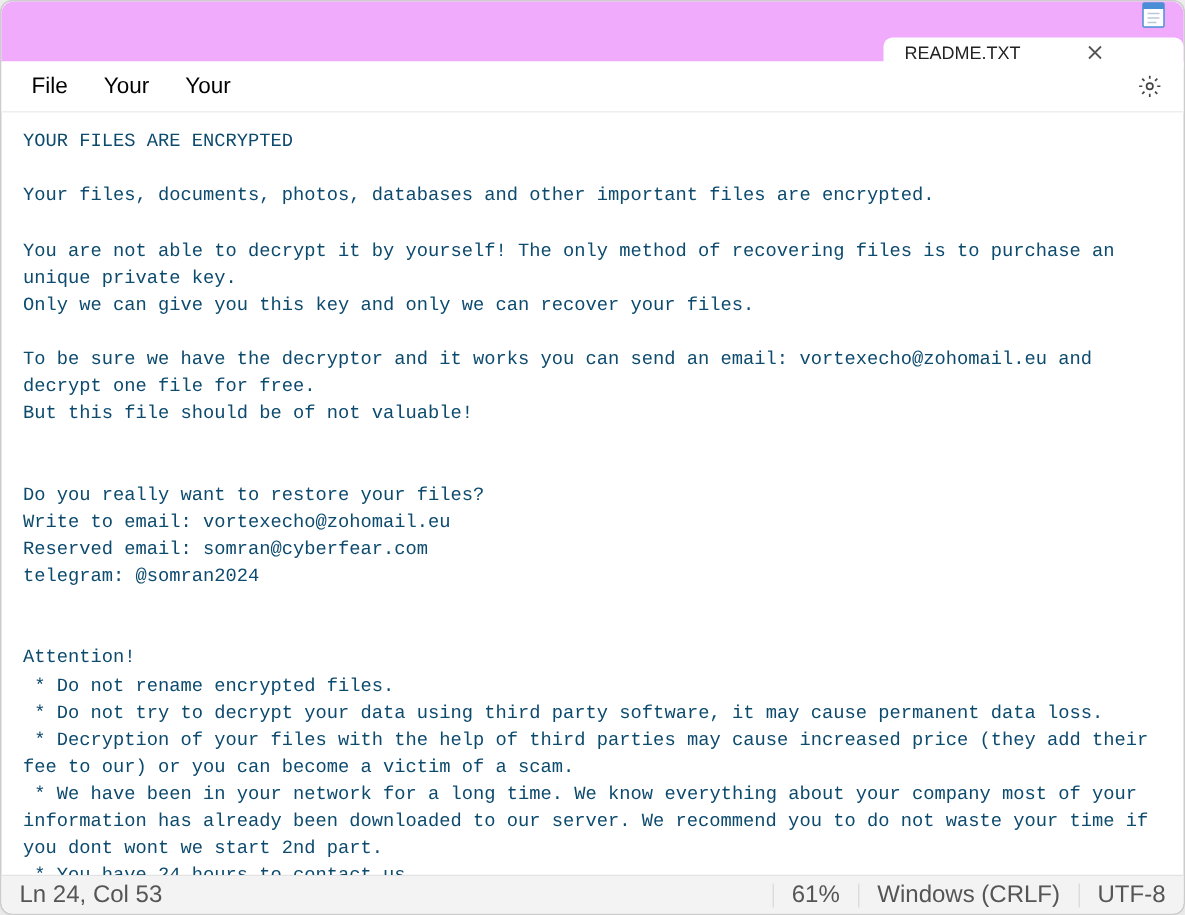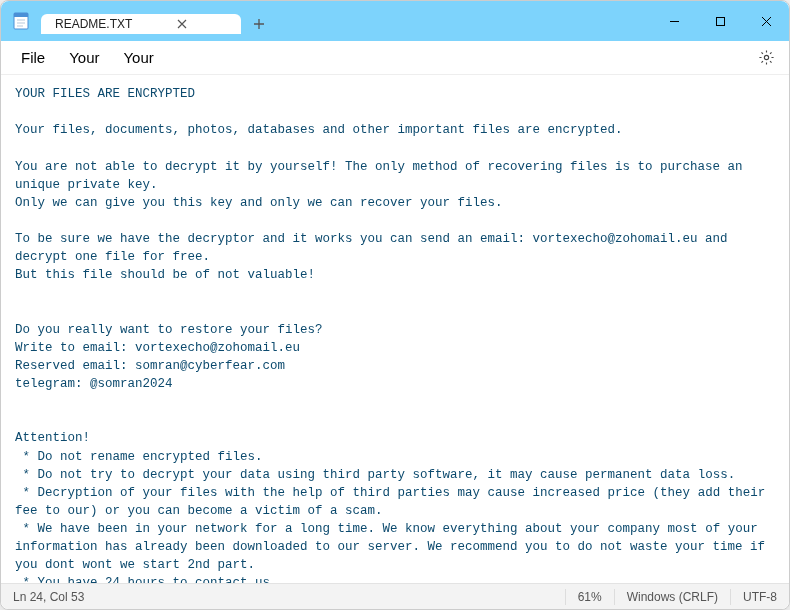--- a/index.html
+++ b/index.html
@@ -1,31 +1,31 @@
 <!DOCTYPE html>
 <html><head>
   <meta charset="utf-8">
   <style>
     * { margin: 0; padding: 0; box-sizing: border-box; }
     body { width: 790px; height: 610px; font-family: "Segoe UI", sans-serif; background: #f0f0f0; overflow: hidden; }
     .window { width: 790px; height: 610px; background: #fff; border: 1px solid #ccc; border-radius: 8px; display: flex; flex-direction: column; box-shadow: 0 2px 10px rgba(0,0,0,.08); }
-    .titlebar { height: 40px; background: #7dd3fc; display: flex; align-items: center; border-top-left-radius: 8px; border-top-right-radius: 8px; }
+    .titlebar { height: 40px; background: #f0abfc; display: flex; align-items: flex-end; border-top-left-radius: 8px; border-top-right-radius: 8px; flex-direction: column; }
     .app-icon { width: 40px; display: flex; align-items: center; justify-content: center; }
     .tab { display: flex; align-items: center; background: #fff; border-top-left-radius: 6px; border-top-right-radius: 6px; padding: 0 10px 0 14px; margin-top: 6px; min-width: 200px; gap: 40px; }
     .tab-label { font-size: 12px; color: #222; }
     .tab-close { width: 20px; height: 20px; display: flex; align-items: center; justify-content: center; cursor: pointer; border-radius: 3px; }
     .new-tab { width: 36px; display: flex; align-items: center; justify-content: center; margin-top: 6px; cursor: pointer; }
     .spacer { flex: 1; }
     .win-controls { display: flex; }
     .win-btn { width: 46px; display: flex; align-items: center; justify-content: center; cursor: pointer; }
     .menubar { height: 34px; background: #fff; display: flex; align-items: center; padding: 0 8px; border-bottom: 1px solid #eee; }
     .menu-item { padding: 4px 12px; font-size: 15px; cursor: pointer; border-radius: 4px; text-decoration: underline; text-decoration-color: transparent; }
     .settings-btn { width: 30px; height: 30px; display: flex; align-items: center; justify-content: center; cursor: pointer; border-radius: 4px; }
     .content { flex: 1; padding: 10px 14px; font-family: Consolas, "Courier New", monospace; font-size: 12.5px; line-height: 1.45; white-space: pre-wrap; word-wrap: break-word; color: #0c4a6e; overflow: auto; }
-    .statusbar { height: 26px; background: #f3f3f3; border-top: 1px solid #e3e3e3; display: flex; align-items: center; font-size: 12px; color: #555; padding: 0 12px; gap: 0; border-bottom-left-radius: 8px; border-bottom-right-radius: 8px;}
+    .statusbar { height: 26px; background: #f3f3f3; border-top: 1px solid #e3e3e3; display: flex; align-items: center; font-size: 16px; color: #555; padding: 0 12px; gap: 0; border-bottom-left-radius: 8px; border-bottom-right-radius: 8px;}
     .status-sep { width: 1px; height: 16px; background: #ddd; margin: 0 12px; }
     .status-left { flex: 1; }
     svg { display: block; }
   </style>
 </head>
 <body>
 
 <div class="window">
 
   <div class="titlebar">

